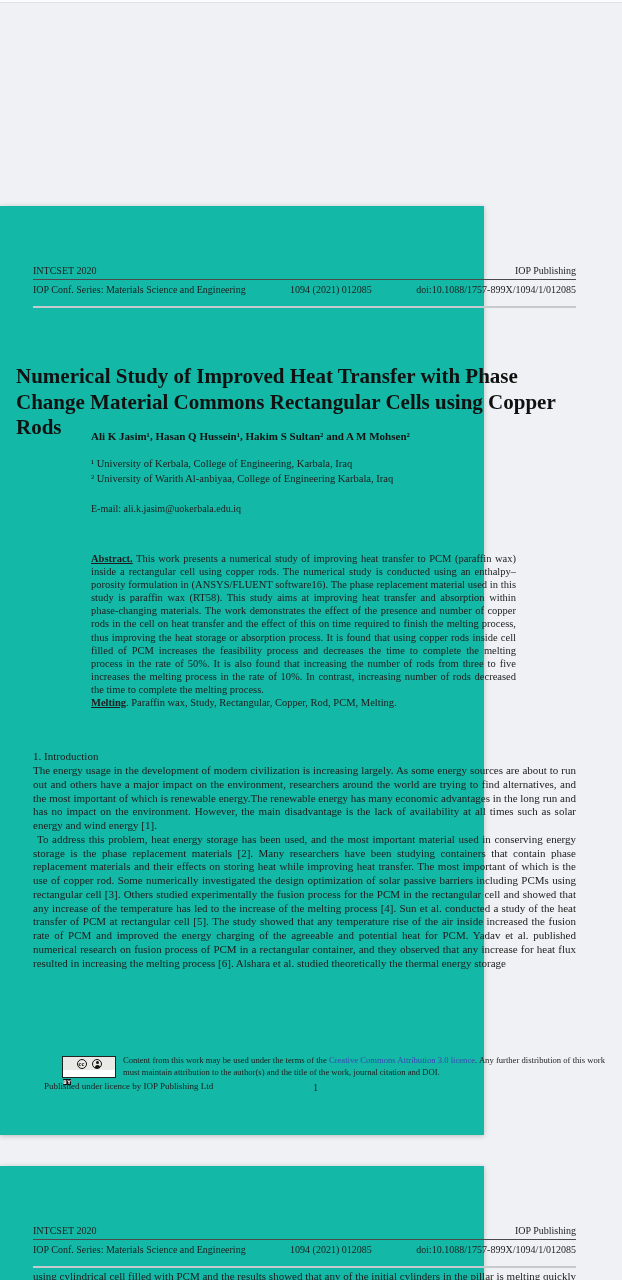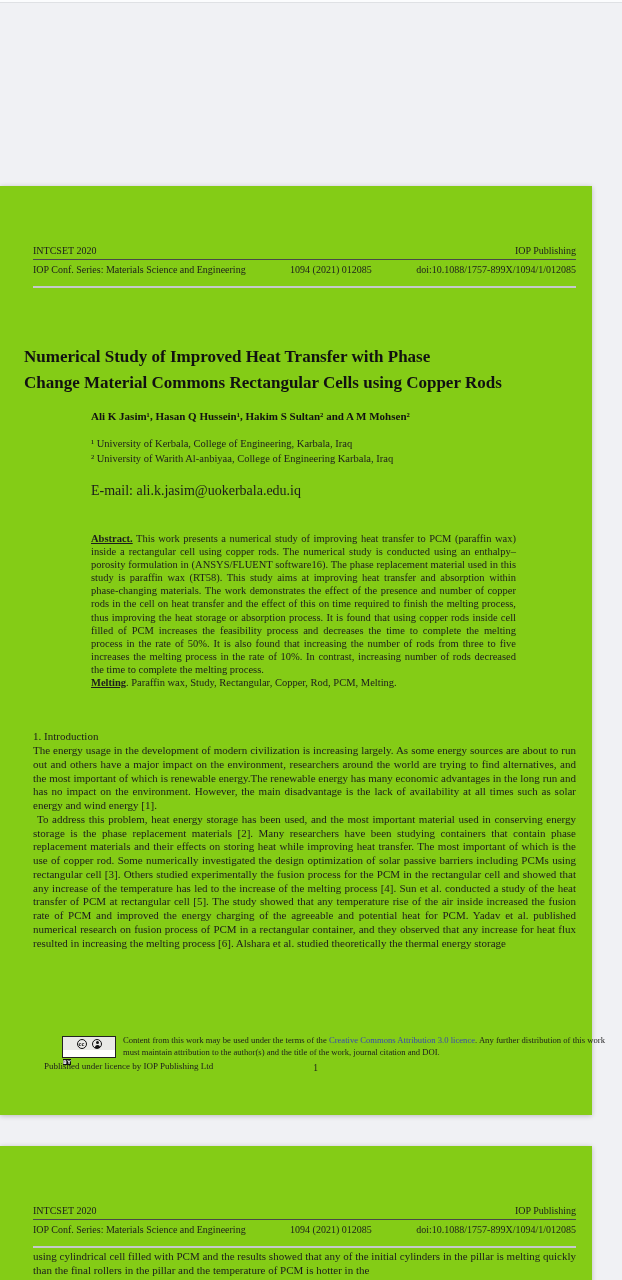--- a/index.html
+++ b/index.html
@@ -9,50 +9,51 @@
     overflow:hidden;
     position:relative;
     font-family:"Liberation Serif","DejaVu Serif",serif;
     color:#1c1c1c;
   }
   .top-edge {
     position:absolute; top:0; left:0; right:0; height:2px;
     background:#fbfcfd; border-bottom:1px solid #dfe1e4;
   }
   .page {
-    position:absolute; left:0; width:592px; background:#84cc16;
+    position:absolute; left:0; width:484px; background:#14b8a6;
     box-shadow:0 1px 5px rgba(0,0,0,0.22);
+    margin-top:20px;
   }
   #page1 { top:186px; height:929px; }
   #page2 { top:1146px; height:860px; }
 
   
   .phead { position:absolute; left:33px; width:543px; top:59px; font-size:10px; color:#1d1d1d; }
   .phead-row1 {
     display:flex; justify-content:space-between;
     padding-bottom:3px; border-bottom:1px solid #4a4a4a;
   }
   .phead-row2 {
     display:flex; justify-content:space-between;
     padding-top:4px; padding-bottom:11px; border-bottom:2px solid #c6c9cd;
   }
 
   .paper-title {
-    position:absolute; left:24px; top:158px; width:560px;
-    font-size:17px; font-weight:bold; line-height:25.5px; color:#111;
+    position:absolute; left:16px; top:158px; width:560px;
+    font-size:21px; font-weight:bold; line-height:25.5px; color:#111;
   }
   .authors {
     position:absolute; left:91px; top:224px;
     font-size:11px; font-weight:bold; color:#111;
   }
   .affils {
     position:absolute; left:91px; top:251px;
     font-size:10.5px; line-height:14.5px;
   }
-  .email { position:absolute; left:91px; top:297px; font-size:14px; }
+  .email { position:absolute; left:91px; top:297px; font-size:10px; }
 
   .abstract-block {
     position:absolute; left:91px; top:346px; width:425px;
     font-size:10.5px; line-height:13.1px; text-align:justify;
   }
   .kw-line { text-align:left; }
   b.lead { font-weight:bold;text-decoration:underline; }
 
   .section-heading {
     position:absolute; left:33px; top:544px;

